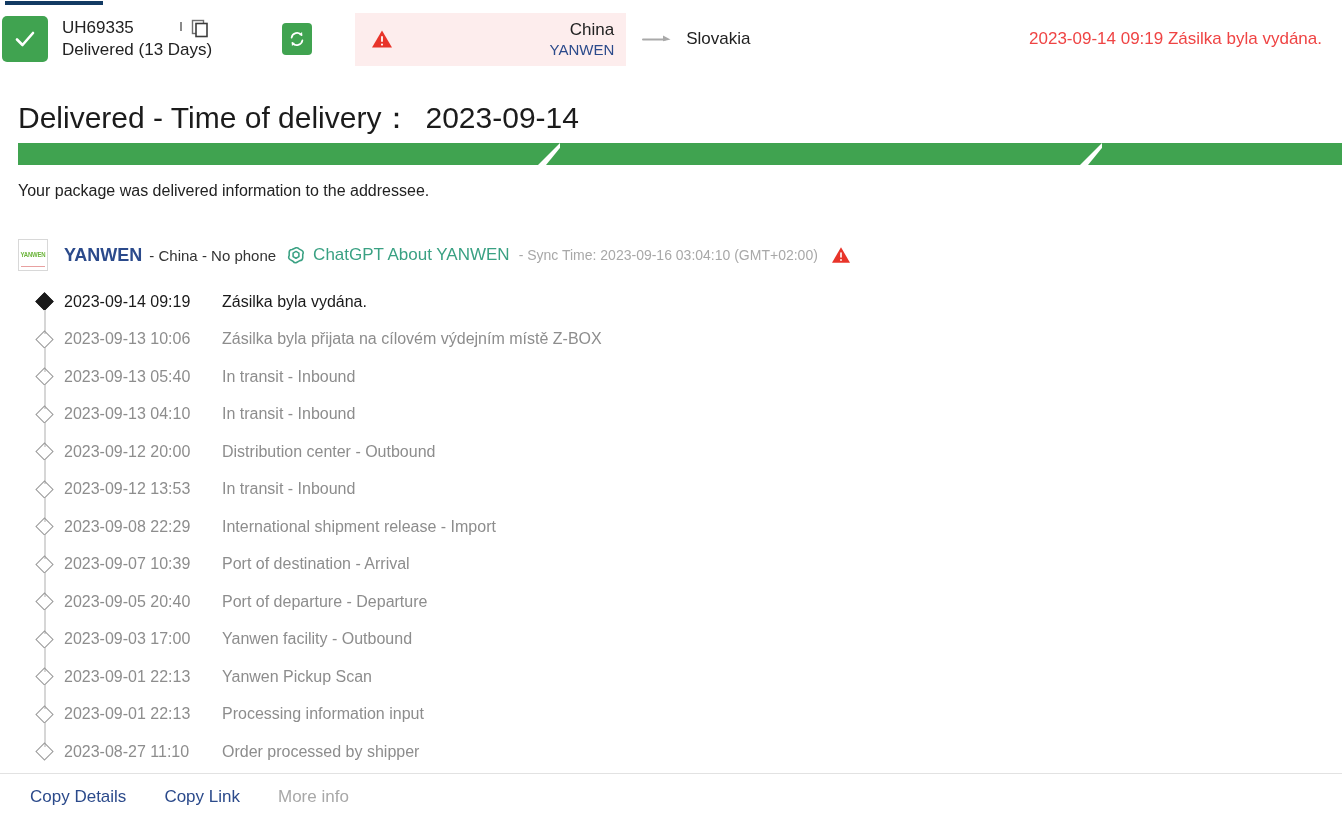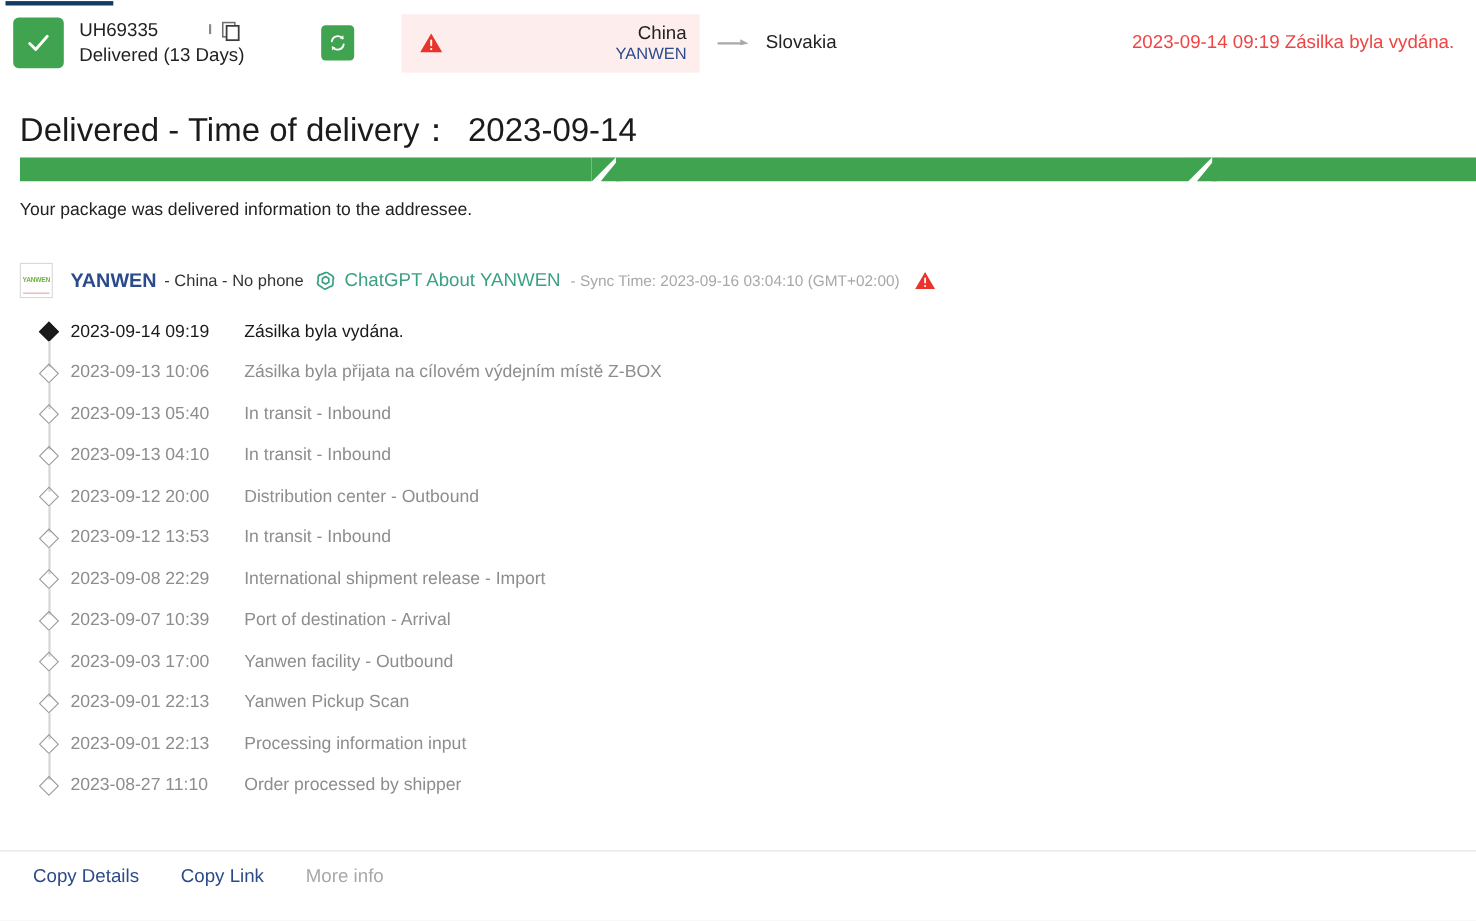--- a/index.html
+++ b/index.html
@@ -32,21 +32,21 @@
     left: 0; top: 8px;
     width: 1342px; height: 62px;
     display: flex;
     align-items: center;
     background: #ffffff;
   }
 
   .status-block {
     display: flex;
     align-items: center;
-    margin-left: 12px;
+    margin-left: 2px;
     justify-content: center;
   }
   .status-badge {
     width: 46px; height: 46px;
     background: #40a350;
     border-radius: 5px;
     display: flex;
     align-items: center;
     justify-content: center;
     flex: none;
@@ -473,20 +473,28 @@
           <span class="connector"></span>
         </div>
         <div class="ev-time">2023-09-07 10:39</div>
         <div class="ev-desc">Port of destination - Arrival</div>
       </div>
       <div class="event">
         <div class="marker-col">
           <span class="marker"></span>
           <span class="connector"></span>
         </div>
+        <div class="ev-time">2023-09-05 20:40</div>
+        <div class="ev-desc">Port of departure - Departure</div>
+      </div>
+      <div class="event">
+        <div class="marker-col">
+          <span class="marker"></span>
+          <span class="connector"></span>
+        </div>
         <div class="ev-time">2023-09-03 17:00</div>
         <div class="ev-desc">Yanwen facility - Outbound</div>
       </div>
       <div class="event">
         <div class="marker-col">
           <span class="marker"></span>
           <span class="connector"></span>
         </div>
         <div class="ev-time">2023-09-01 22:13</div>
         <div class="ev-desc">Yanwen Pickup Scan</div>

